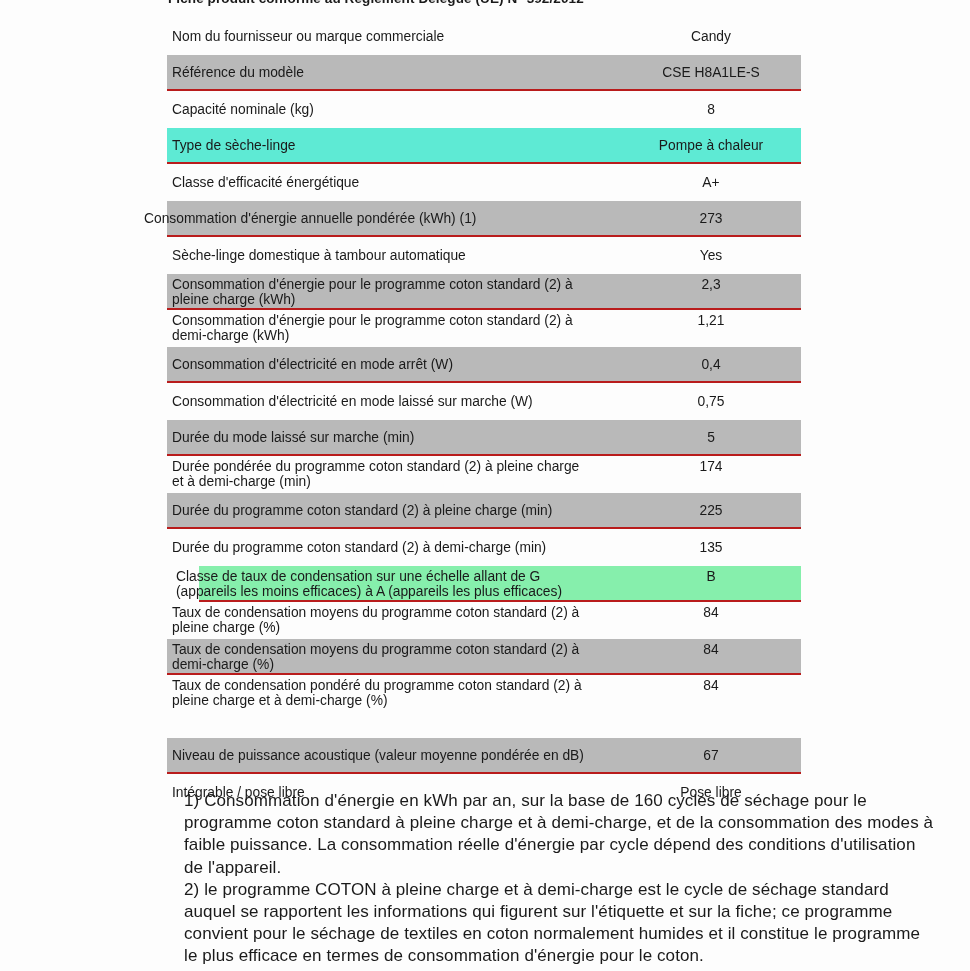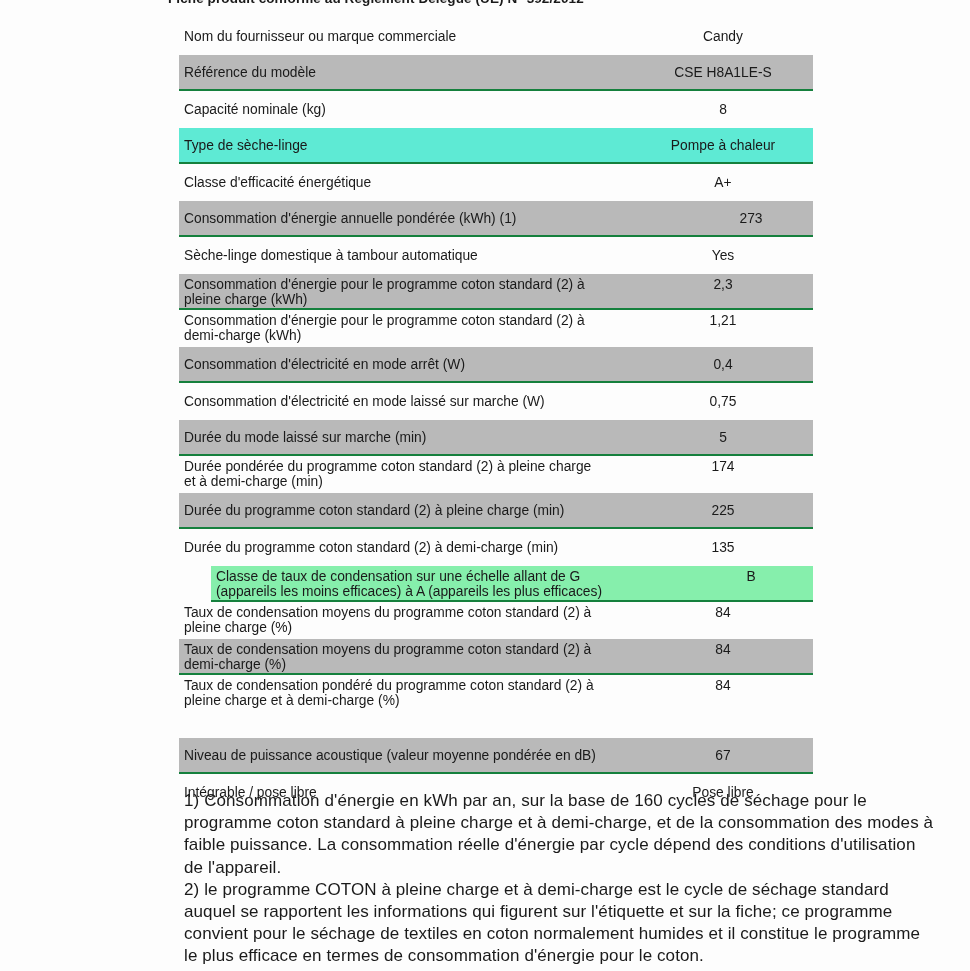--- a/index.html
+++ b/index.html
@@ -22,33 +22,34 @@
     top: -9px;
     left: 168px;
     font-size: 13.5px;
     font-weight: bold;
     white-space: nowrap;
     letter-spacing: 0.1px;
   }
   .spec-table {
     position: absolute;
     top: 18px;
-    left: 179px;
+    left: 167px;
     width: 634px;
   }
   .row {
     display: flex;
     align-items: flex-start;
     height: 36.5px;
     box-sizing: border-box;
     font-size: 13.8px;
     line-height: 15px;
   }
   .row.shaded {
-    border-bottom: 2px solid #15803d;
+    border-bottom: 2px solid #b91c1c;
+    justify-content: flex-end;
   }
   .row .label {
     flex: 0 0 445px;
     padding-left: 5px;
     padding-top: 10.5px;
     white-space: pre;
   }
   .row .value {
     flex: 0 0 180px;
     margin-left: auto;

